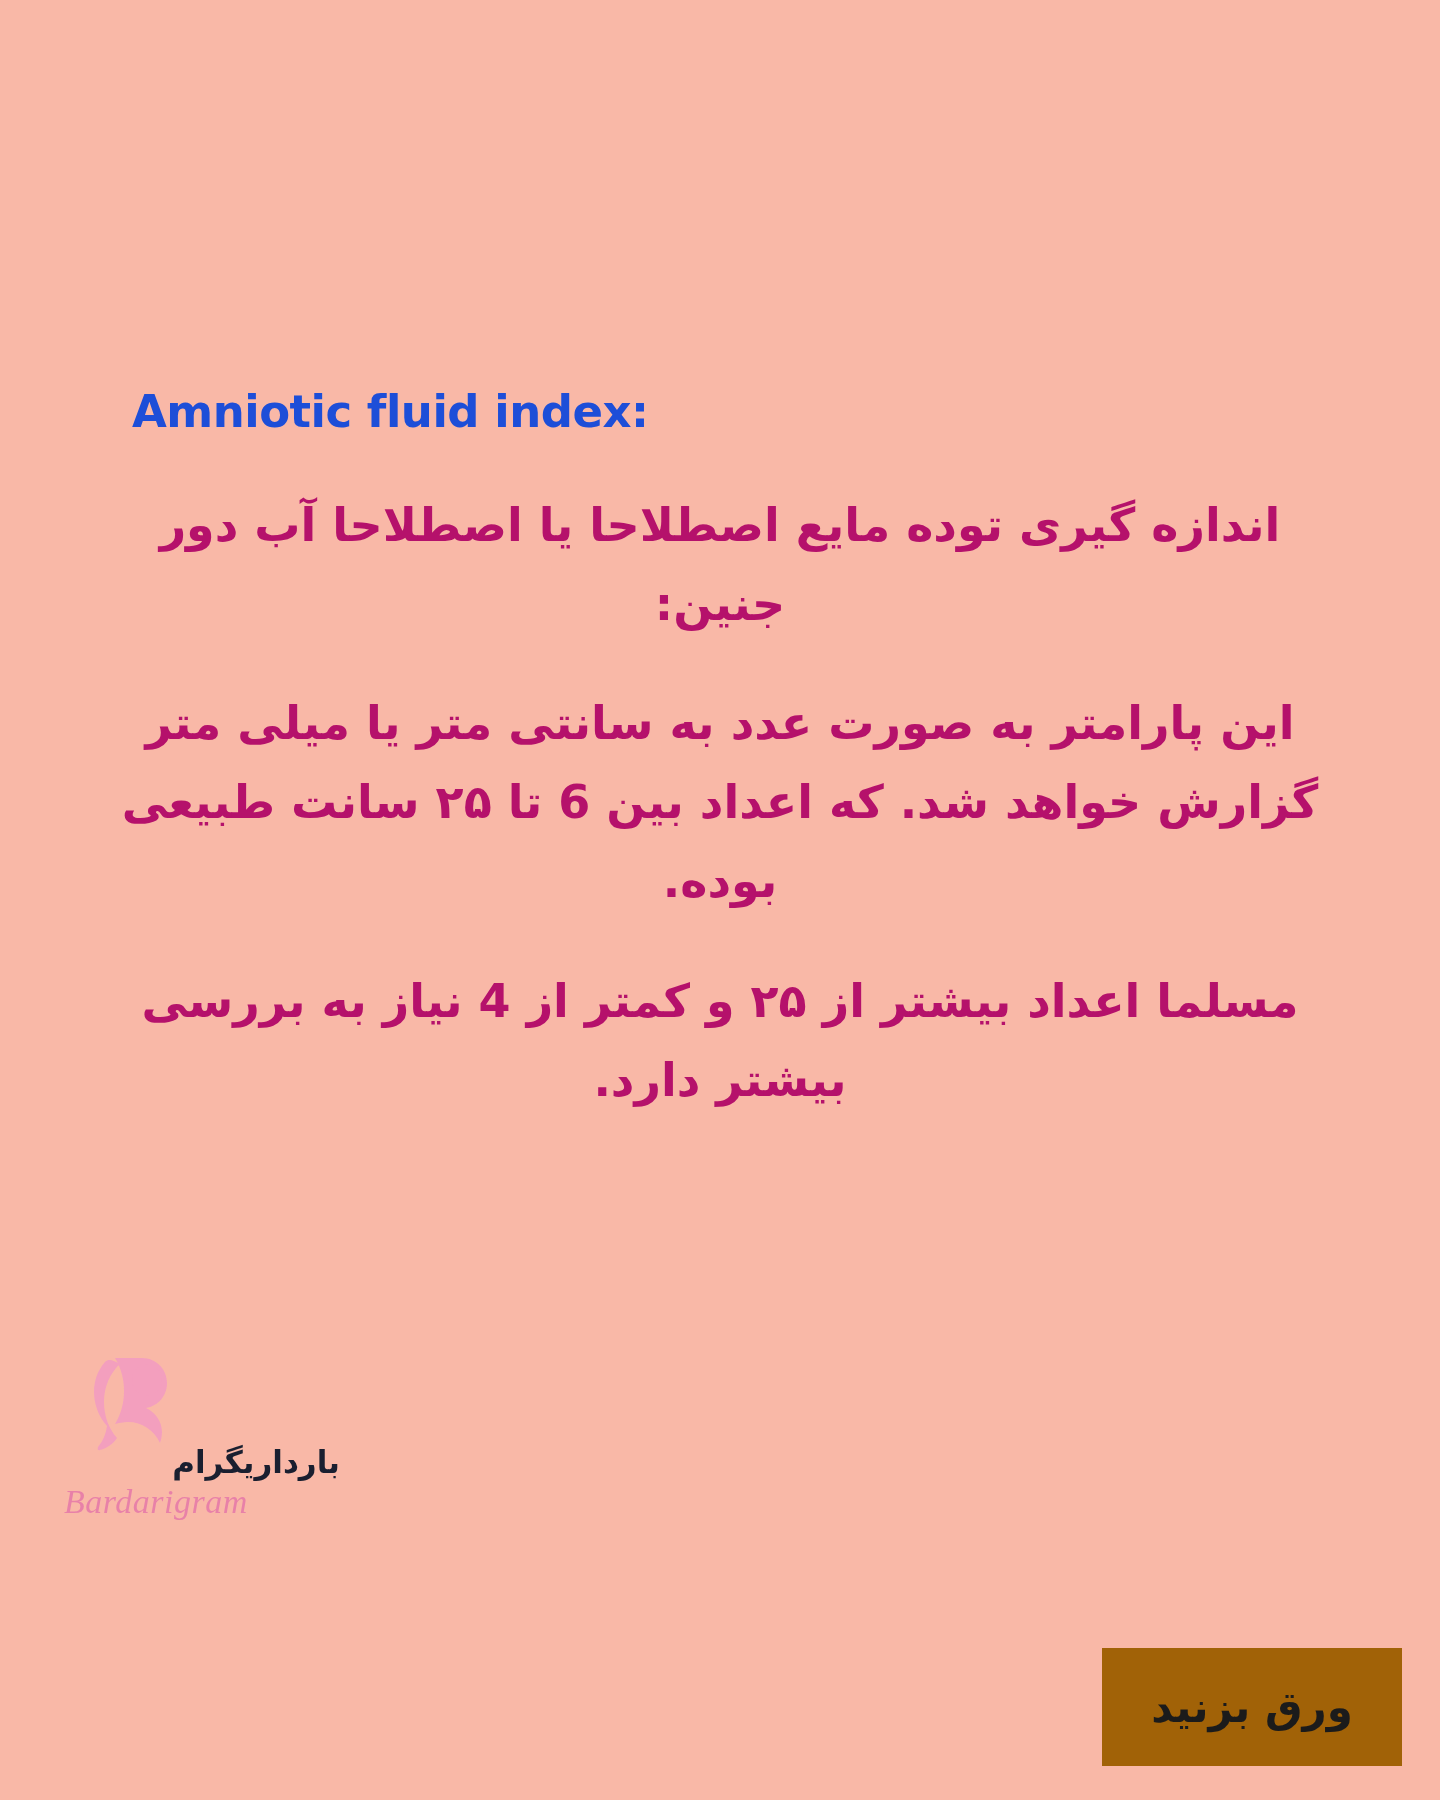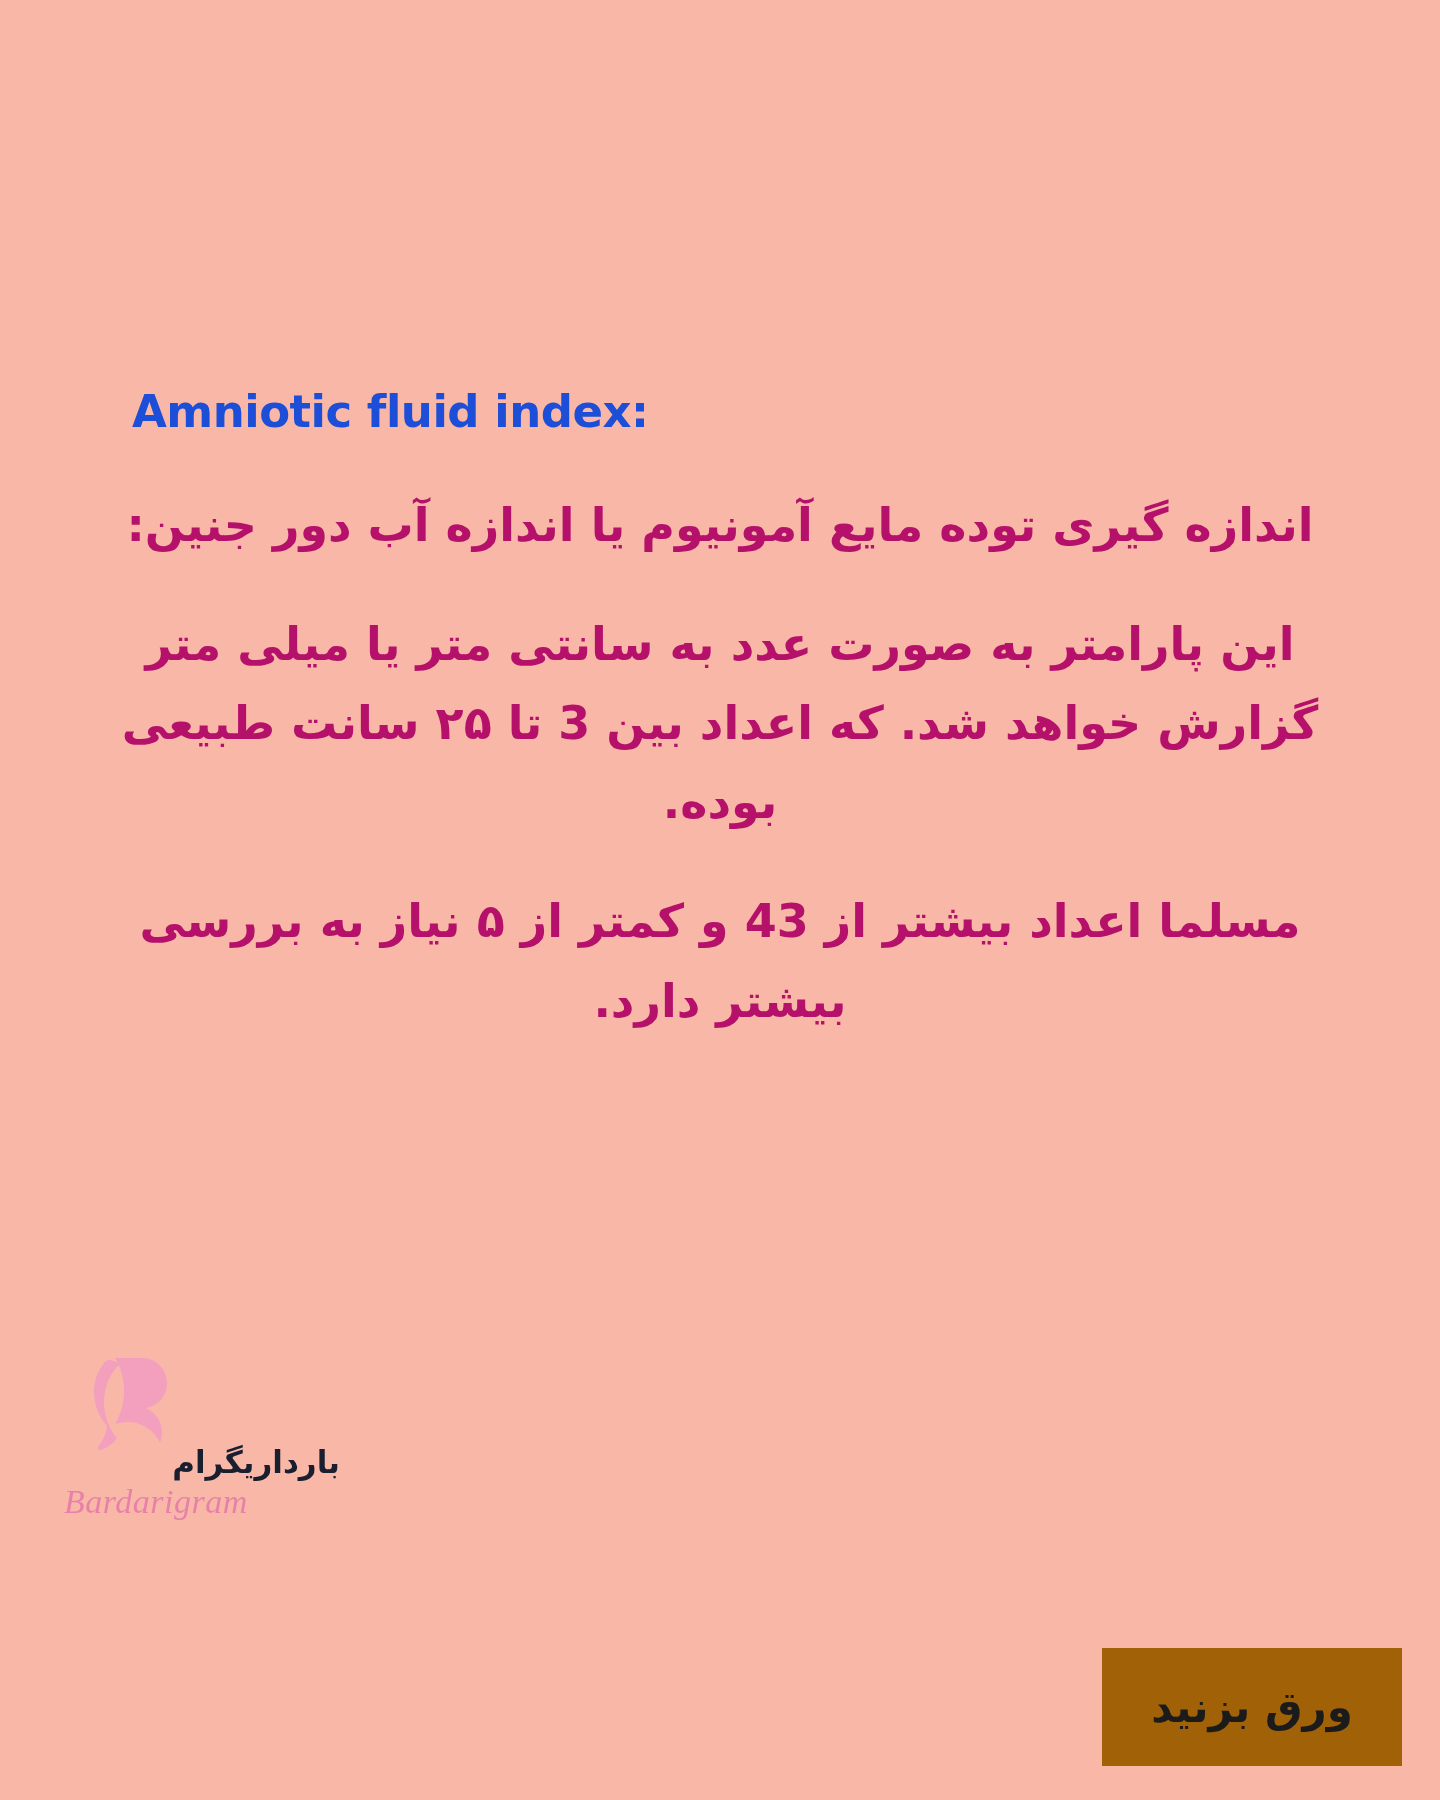--- a/index.html
+++ b/index.html
@@ -129,25 +129,25 @@
 </head>
 <body>
 
 <div class="slide">
 
 
   <div class="content">
 
     <div class="subtitle-en">Amniotic fluid index:</div>
 
-    <p class="para p1">اندازه گیری توده مایع آمونیوم یا اندازه آب دور جنین:</p>
+    <p class="para p1">اندازه گیری توده مایع اصطلاحا یا اصطلاحا آب دور جنین:</p>
 
-    <p class="para p2">این پارامتر به صورت عدد به سانتی متر یا میلی متر گزارش خواهد شد. که اعداد بین 3 تا ۲۵ سانت طبیعی بوده.</p>
+    <p class="para p2">این پارامتر به صورت عدد به سانتی متر یا میلی متر گزارش خواهد شد. که اعداد بین 6 تا ۲۵ سانت طبیعی بوده.</p>
 
-    <p class="para p3">مسلما اعداد بیشتر از 43 و کمتر از ۵ نیاز به بررسی بیشتر دارد.</p>
+    <p class="para p3">مسلما اعداد بیشتر از ۲۵ و کمتر از 4 نیاز به بررسی بیشتر دارد.</p>
 
   </div>
 
   <div class="watermark">
     <svg class="wm-svg" width="300" height="120" viewBox="0 0 300 120">
       <g fill="#f39ec0">
         <path d="M96 18 c14 0 25 11 25 25 c0 13 -9 23 -21 25 c9 4 16 13 16 24 c0 4 -1 8 -2 11 c-6 -13 -18 -21 -32 -21 c-5 0 -9 1 -13 2 c6 -10 9 -21 9 -33 c0 -12 -3 -23 -9 -33 c8 0 17 0 27 0 z"></path>
         <path d="M74 24 c-10 9 -16 23 -16 38 c0 14 5 27 13 36 c-4 6 -10 10 -17 12 c-2 1 -3 -1 -2 -3 c5 -6 8 -13 9 -21 c-8 -9 -13 -21 -13 -34 c0 -12 4 -22 11 -30 c4 -4 9 -1 15 2 z"></path>
         <ellipse cx="101" cy="40" rx="15" ry="16"></ellipse>
       </g>

